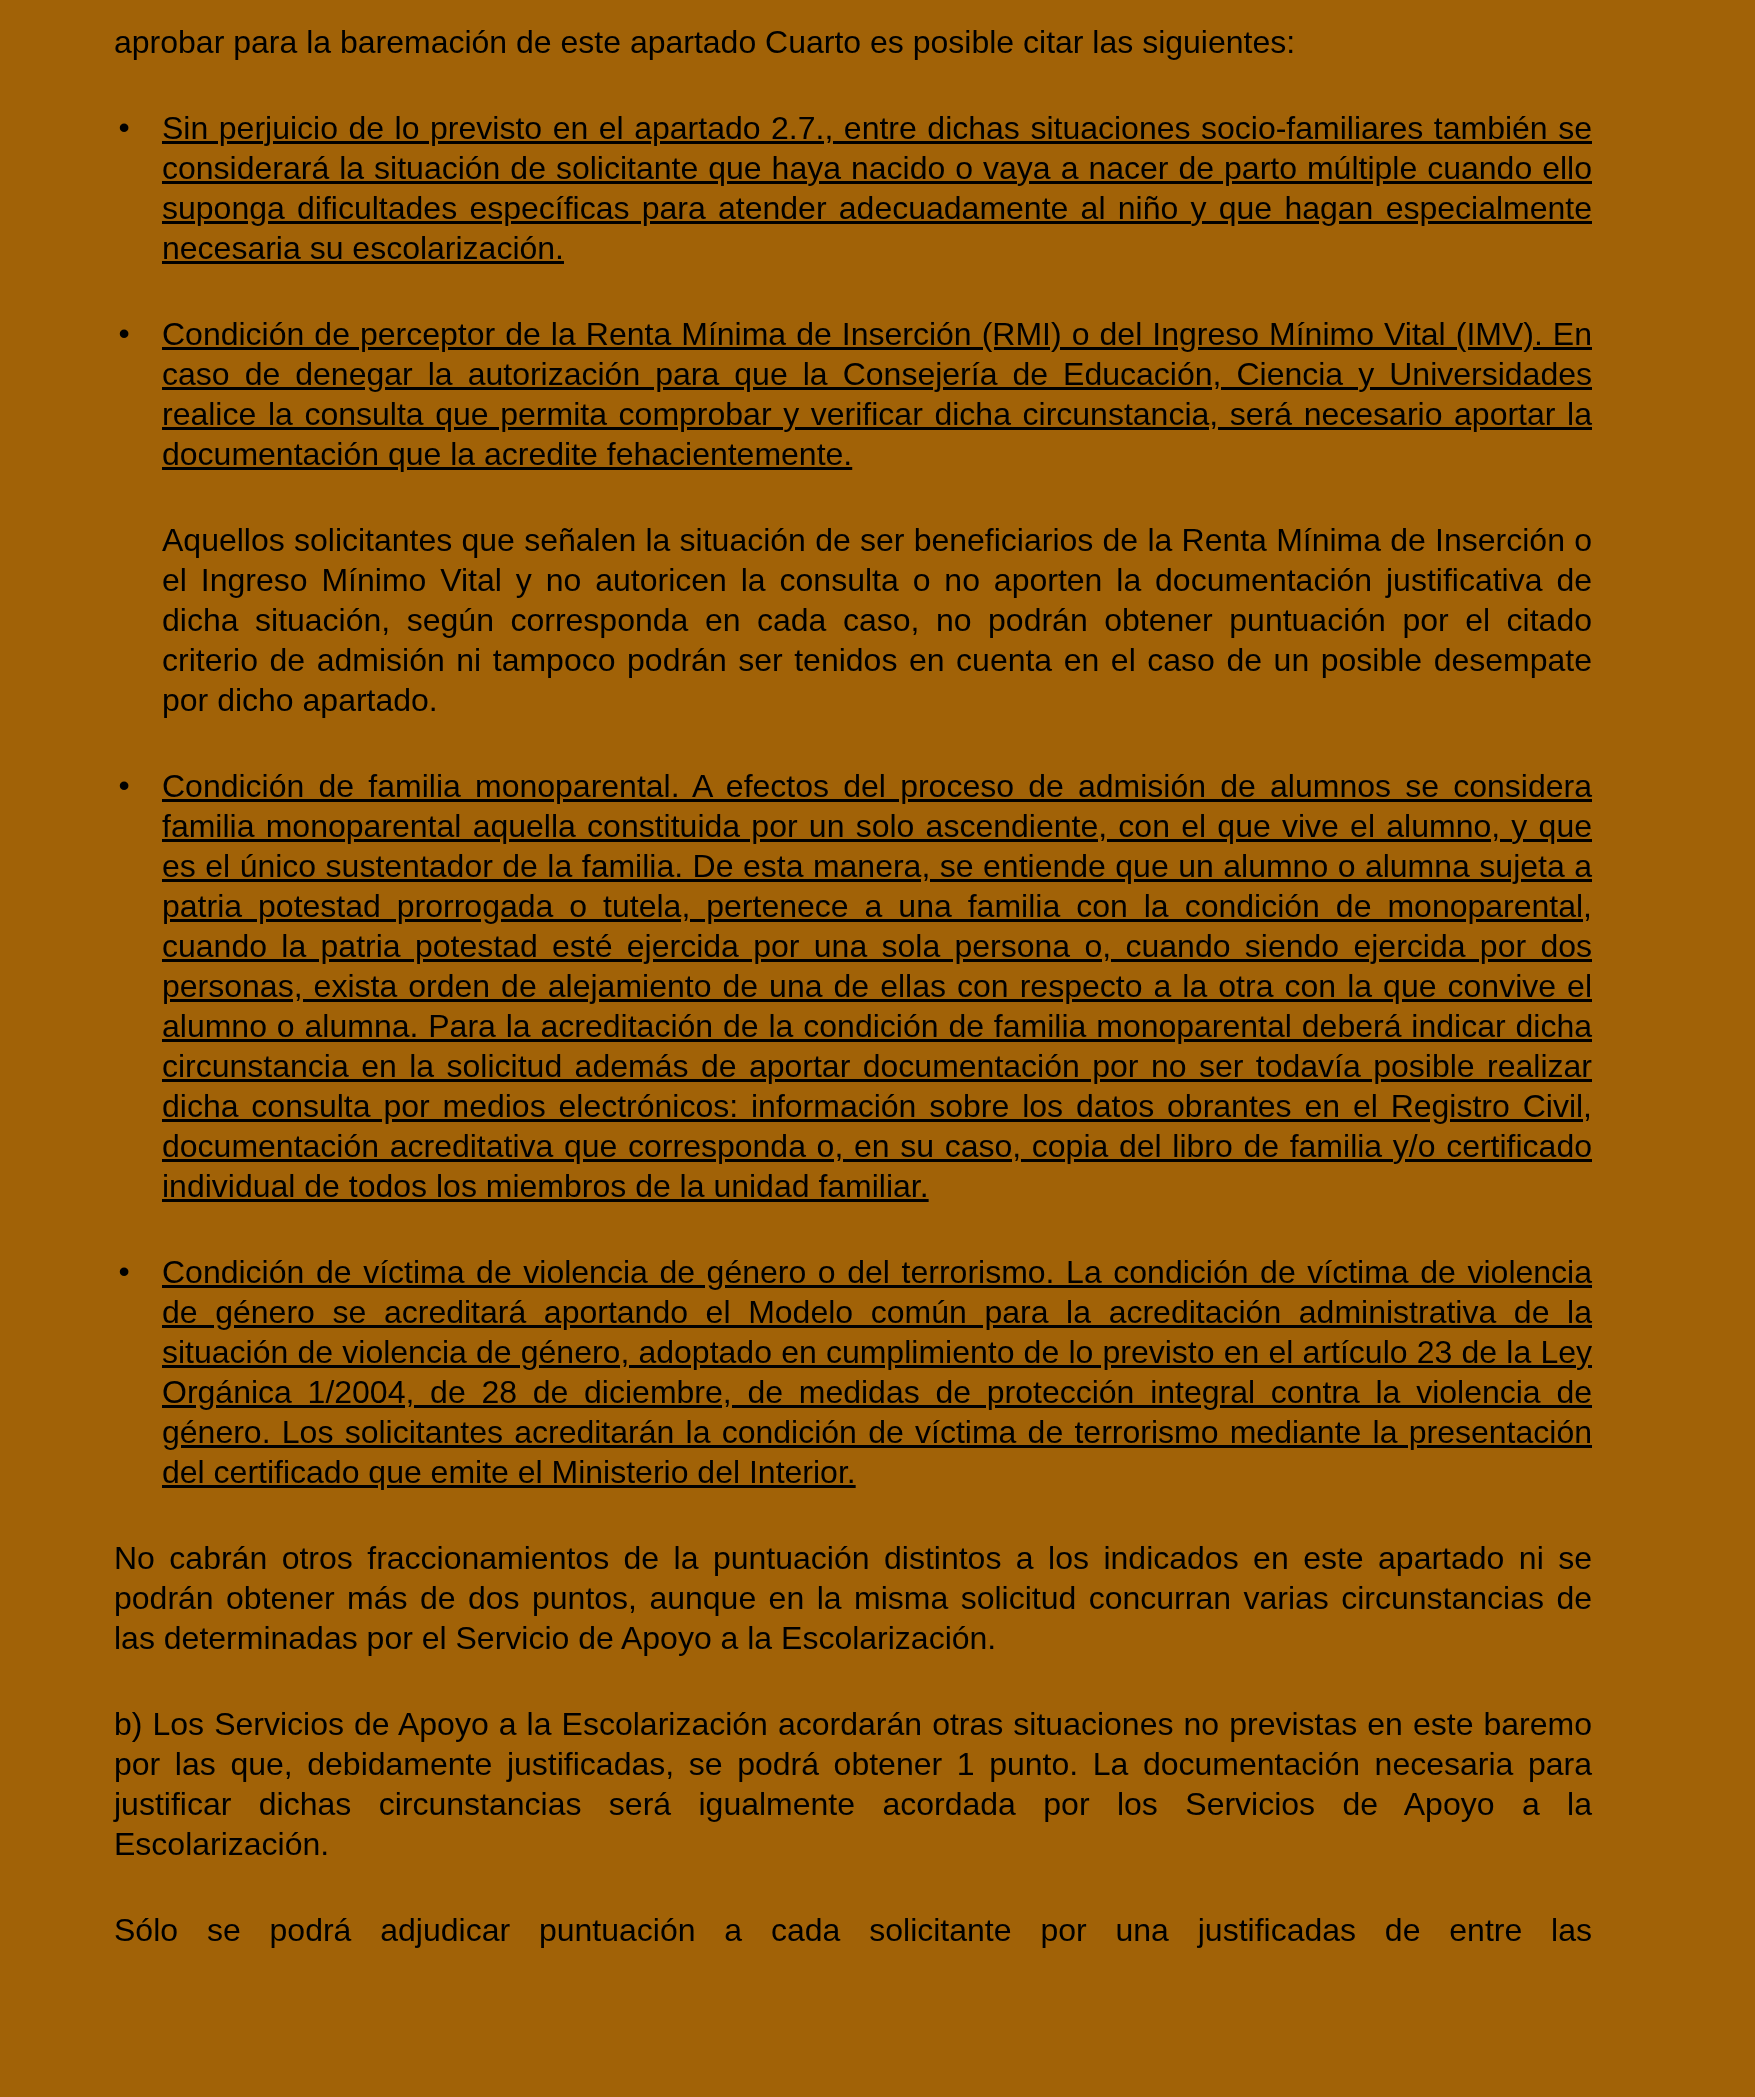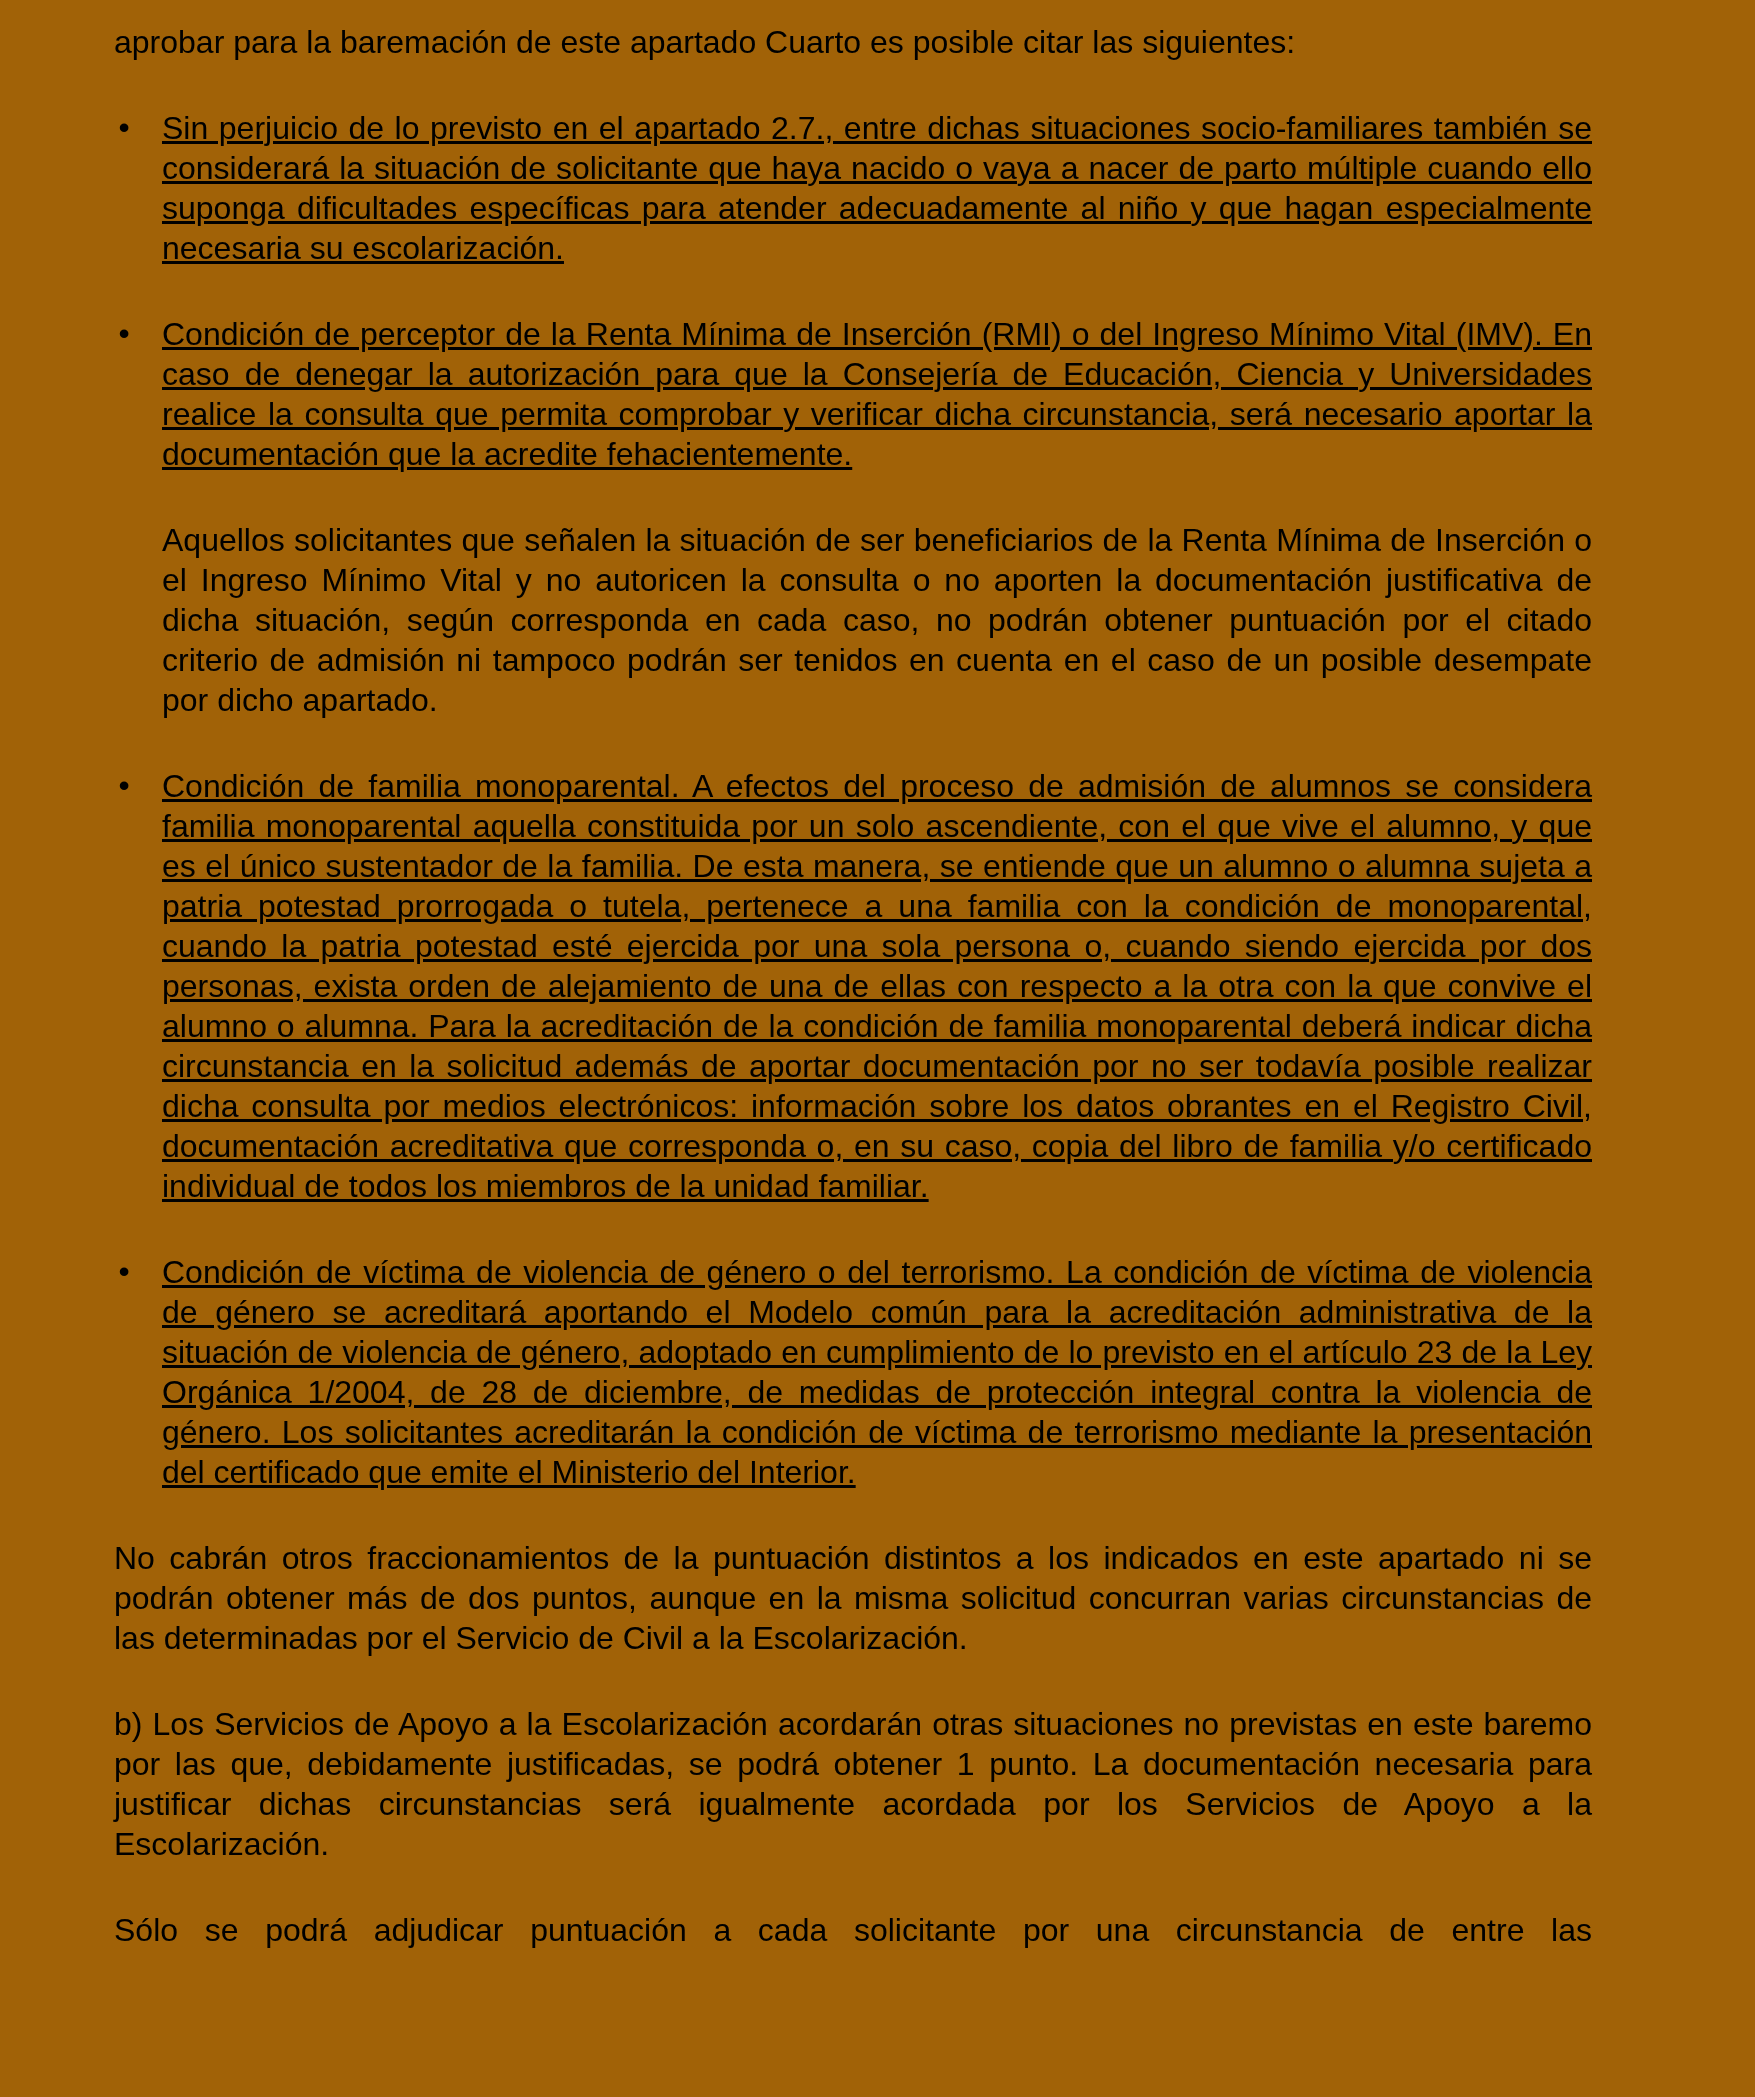--- a/index.html
+++ b/index.html
@@ -75,20 +75,20 @@
   <div class="bullet-item">
     <span class="bullet-dot">•</span>
     <p class="bullet-text">Condición de familia monoparental. A efectos del proceso de admisión de alumnos se considera familia monoparental aquella constituida por un solo ascendiente, con el que vive el alumno, y que es el único sustentador de la familia. De esta manera, se entiende que un alumno o alumna sujeta a patria potestad prorrogada o tutela, pertenece a una familia con la condición de monoparental, cuando la patria potestad esté ejercida por una sola persona o, cuando siendo ejercida por dos personas, exista orden de alejamiento de una de ellas con respecto a la otra con la que convive el alumno o alumna. Para la acreditación de la condición de familia monoparental deberá indicar dicha circunstancia en la solicitud además de aportar documentación por no ser todavía posible realizar dicha consulta por medios electrónicos: información sobre los datos obrantes en el Registro Civil, documentación acreditativa que corresponda o, en su caso, copia del libro de familia y/o certificado individual de todos los miembros de la unidad familiar.</p>
   </div>
 
   <div class="bullet-item">
     <span class="bullet-dot">•</span>
     <p class="bullet-text">Condición de víctima de violencia de género o del terrorismo. La condición de víctima de violencia de género se acreditará aportando el Modelo común para la acreditación administrativa de la situación de violencia de género, adoptado en cumplimiento de lo previsto en el artículo 23 de la Ley Orgánica 1/2004, de 28 de diciembre, de medidas de protección integral contra la violencia de género. Los solicitantes acreditarán la condición de víctima de terrorismo mediante la presentación del certificado que emite el Ministerio del Interior.</p>
   </div>
 
-  <p class="para">No cabrán otros fraccionamientos de la puntuación distintos a los indicados en este apartado ni se podrán obtener más de dos puntos, aunque en la misma solicitud concurran varias circunstancias de las determinadas por el Servicio de Civil a la Escolarización.</p>
+  <p class="para">No cabrán otros fraccionamientos de la puntuación distintos a los indicados en este apartado ni se podrán obtener más de dos puntos, aunque en la misma solicitud concurran varias circunstancias de las determinadas por el Servicio de Apoyo a la Escolarización.</p>
 
   <p class="para">b) Los Servicios de Apoyo a la Escolarización acordarán otras situaciones no previstas en este baremo por las que, debidamente justificadas, se podrá obtener 1 punto. La documentación necesaria para justificar dichas circunstancias será igualmente acordada por los Servicios de Apoyo a la Escolarización.</p>
 
-  <p class="para justify-last">Sólo se podrá adjudicar puntuación a cada solicitante por una circunstancia de entre las</p>
+  <p class="para justify-last">Sólo se podrá adjudicar puntuación a cada solicitante por una justificadas de entre las</p>
 
 </div>
 
 
 </body></html>

